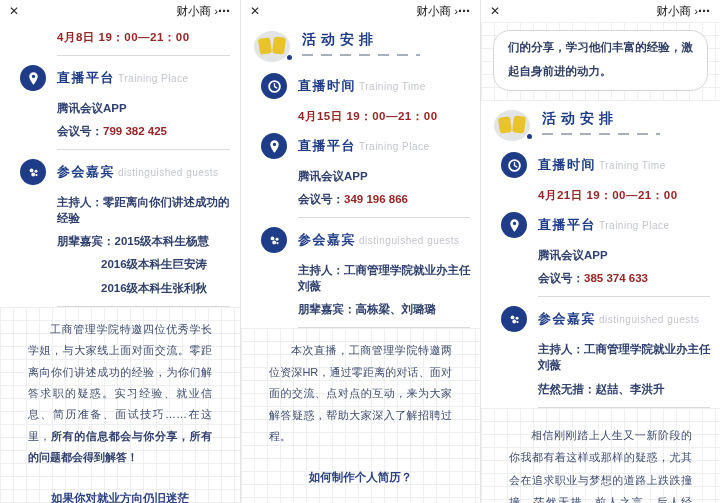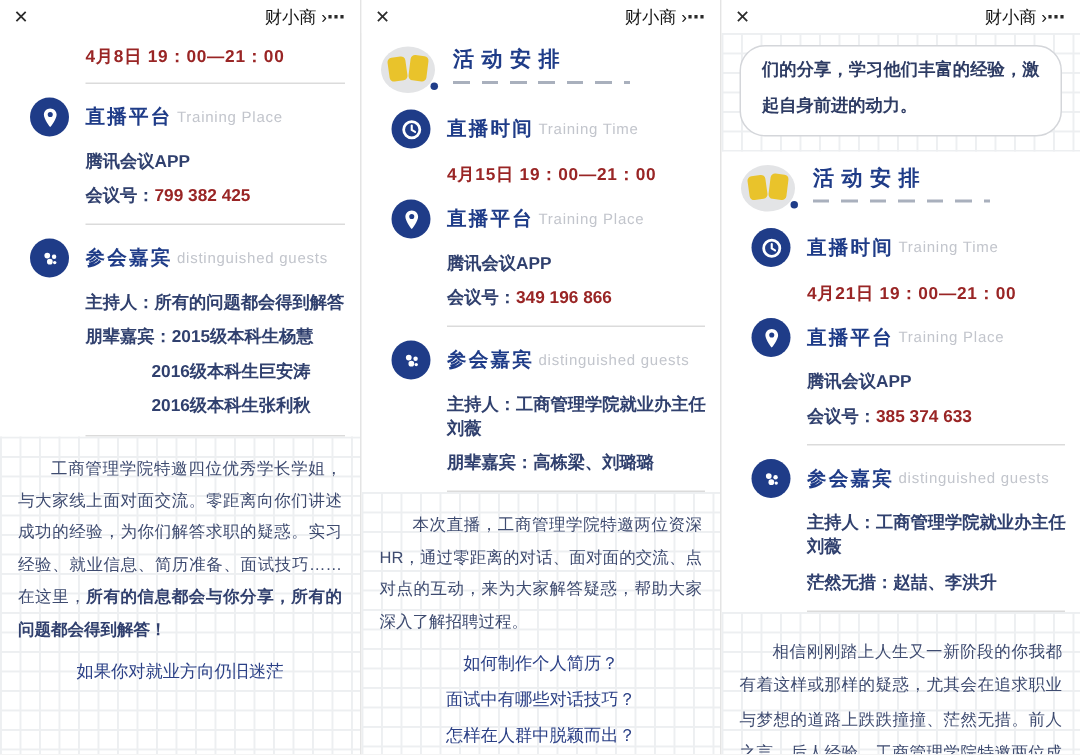--- a/index.html
+++ b/index.html
@@ -41,29 +41,29 @@
   .sect-title{font-size:13px;font-weight:700;color:var(--navy);letter-spacing:1.5px}
   .sect-en{font-size:10px;color:var(--gray-en);margin-left:3px;letter-spacing:.5px;font-weight:400}
 
   .body-line{margin:7px 8px 0 57px;font-size:11.5px;font-weight:700;color:#30406e;line-height:1.4}
   .body-line.indent{margin-left:101px}
   .red{color:var(--red)}
   .date-line{margin:8px 8px 0 57px;font-size:11.5px;font-weight:700;letter-spacing:.5px}
   .hr{border:none;border-top:1px solid #dbdbdb;margin:10px 10px 0 57px}
 
   
-  .grid-area{flex:1;padding:8px 6px 6px;overflow:hidden;
+  .grid-area{flex:1;padding:8px 22px 6px;overflow:hidden;
     background-image:linear-gradient(#edeff1 1px,transparent 1px),
                      linear-gradient(90deg,#edeff1 1px,transparent 1px);
     background-size:13px 13px}
   .grid-area.top{flex:none;padding:6px 8px 8px}
 
   .para{font-size:11px;line-height:1.95;color:#3e4b70;text-align:justify;text-indent:2em;margin:4px 6px 2px}
   .para strong{color:#31406e}
-  .slogan{text-align:center;font-size:11.5px;font-weight:400;color:#2b4086;margin-top:9px}
+  .slogan{text-align:center;font-size:11.5px;font-weight:700;color:#2b4086;margin-top:22px}
 
   .card{background:#fff;border:1.5px solid #d4d6da;border-radius:17px;margin:2px 4px;padding:5px 14px 7px;
     font-size:11.5px;font-weight:700;color:#2e3c64;line-height:2.05;text-align:justify}
   .closing-para{font-size:11px;line-height:2.05;color:#3e4b70;text-align:justify;text-indent:2em;margin:8px 6px 0;font-weight:500}
 </style>
 </head>
 <body>
 
 <div class="page">
 
@@ -95,21 +95,21 @@
           <svg viewBox="0 0 24 24" width="17" height="17" fill="#fff">
               <circle cx="9.2" cy="9" r="2.7"></circle>
               <circle cx="15.6" cy="10.2" r="2.1"></circle>
               <circle cx="11.6" cy="14.8" r="2.7"></circle>
               <circle cx="16.2" cy="15.6" r="1.6"></circle>
             </svg>
         </span>
         <span class="sect-title">参会嘉宾</span>
         <span class="sect-en">distinguished guests</span>
       </div>
-      <div class="body-line">主持人：所有的问题都会得到解答</div>
+      <div class="body-line">主持人：零距离向你们讲述成功的经验</div>
       <div class="body-line">朋辈嘉宾：2015级本科生杨慧</div>
       <div class="body-line indent">2016级本科生巨安涛</div>
       <div class="body-line indent">2016级本科生张利秋</div>
       <div class="hr"></div>
 
       <div class="grid-area">
         <p class="para"><span>工商管理学院特邀四位优秀学长学姐，与大家线上面对面交流。零距离向你们讲述成功的经验，为你们解答求职的疑惑。实习经验、就业信息、简历准备、面试技巧……在这里，</span><strong>所有的信息都会与你分享，所有的问题都会得到解答！</strong></p>
         <div class="slogan">如果你对就业方向仍旧迷茫</div>
 
       </div>

